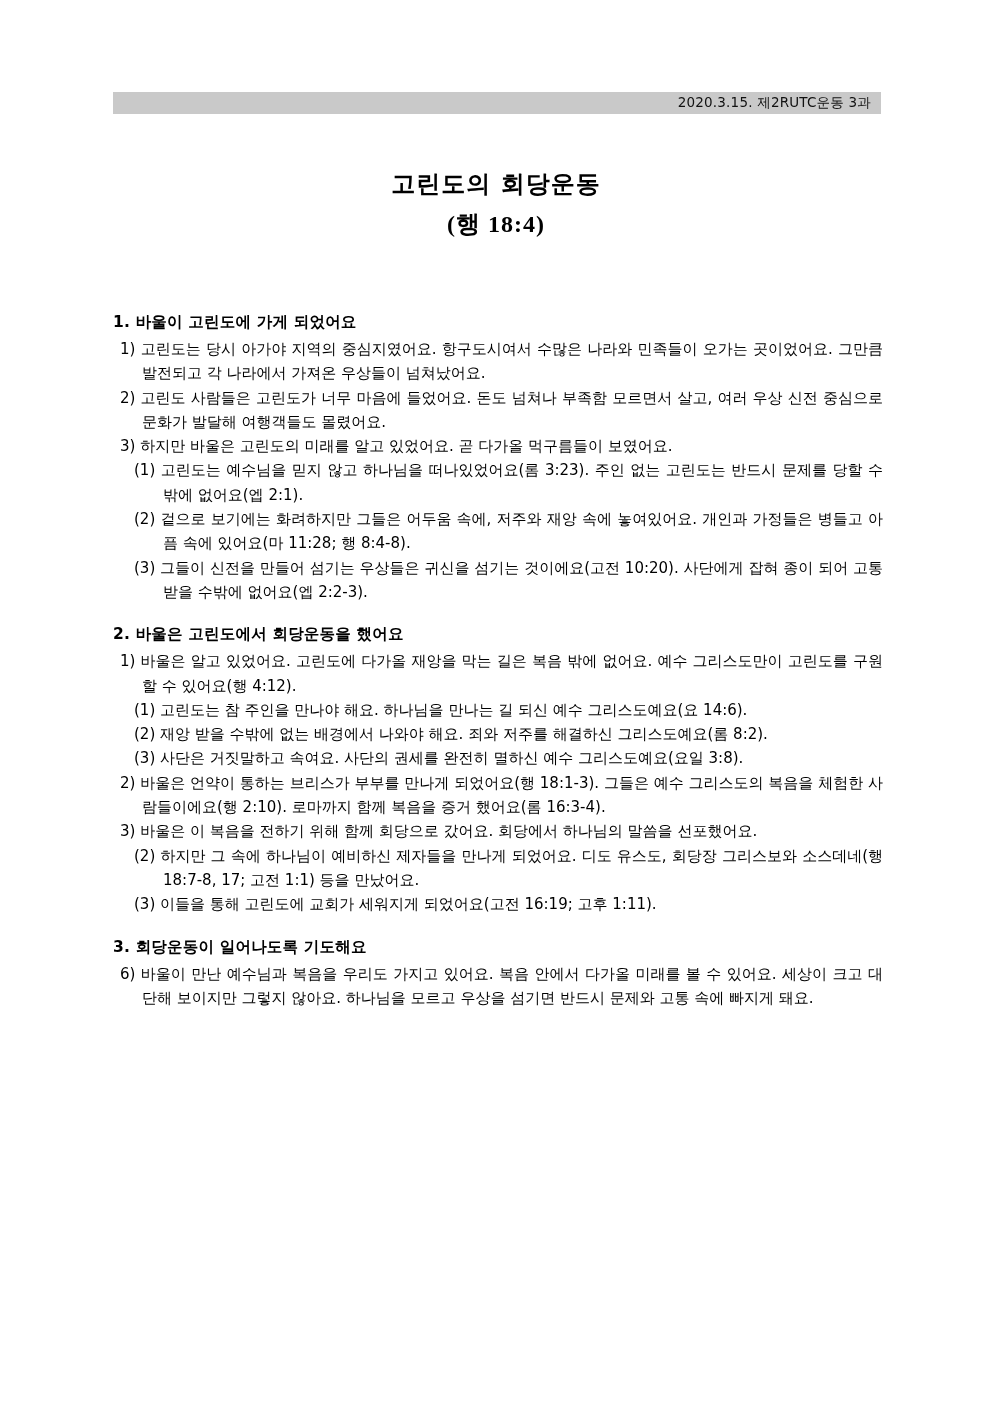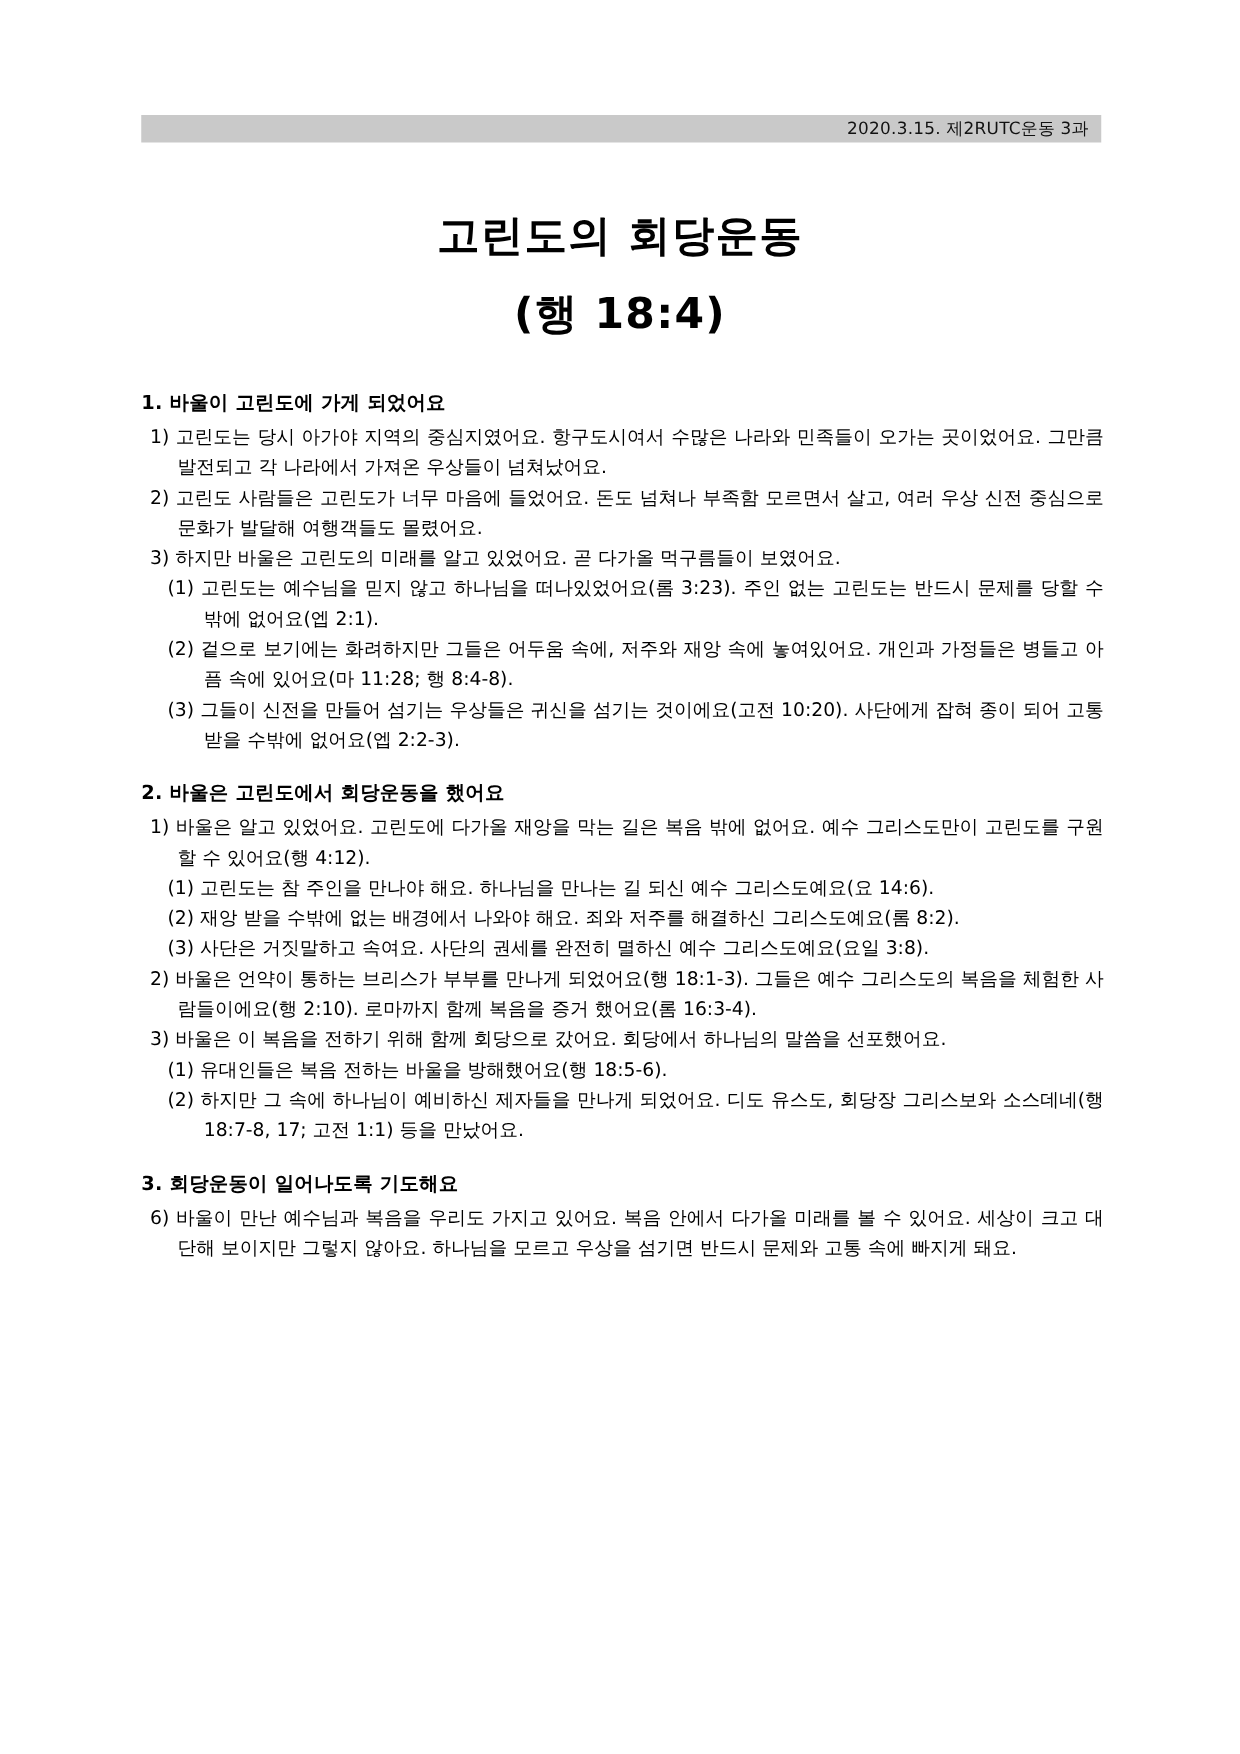--- a/index.html
+++ b/index.html
@@ -42,27 +42,28 @@
   }
   
   .title-block {
     position: absolute;
     top: 172px;
     left: 0;
     width: 992px;
     text-align: center;
   }
   .title-line {
-    font-size: 34px;
+    font-size: 24px;
     font-weight: bold;
     letter-spacing: 1px;
     line-height: 1.0;
   }
   .title-line.second {
-    margin-top: 28px;
+    margin-top: 16px;
+    font-family: Liberation Serif, serif;
   }
   
   .content {
     position: absolute;
     top: 312px;
     left: 113px;
     width: 770px;
   }
   .section {
     margin-bottom: 20px;
@@ -118,22 +119,22 @@
     </div>
 
     <div class="section">
       <div class="section-heading">2. 바울은  고린도에서  회당운동을  했어요</div>
       <div class="lvl1">1) 바울은  알고  있었어요. 고린도에  다가올  재앙을  막는  길은  복음  밖에  없어요. 예수  그리스도만이  고린도를  구원할  수  있어요(행  4:12).</div>
       <div class="lvl2">(1) 고린도는  참  주인을  만나야  해요. 하나님을  만나는  길  되신  예수  그리스도예요(요  14:6).</div>
       <div class="lvl2">(2) 재앙  받을  수밖에  없는  배경에서  나와야  해요. 죄와  저주를  해결하신  그리스도예요(롬  8:2).</div>
       <div class="lvl2">(3) 사단은  거짓말하고  속여요. 사단의  권세를  완전히  멸하신  예수  그리스도예요(요일  3:8).</div>
       <div class="lvl1">2) 바울은  언약이  통하는  브리스가  부부를  만나게  되었어요(행  18:1-3). 그들은  예수  그리스도의  복음을  체험한  사람들이에요(행  2:10). 로마까지  함께  복음을  증거  했어요(롬  16:3-4).</div>
       <div class="lvl1">3) 바울은  이  복음을  전하기  위해  함께  회당으로  갔어요. 회당에서  하나님의  말씀을  선포했어요.</div>
-      <div class="lvl2">(1) 유대인들은  복음  전하는  바울을  방해했어요(행  18:5-6).</div>
       <div class="lvl2">(2) 하지만  그  속에  하나님이  예비하신  제자들을  만나게  되었어요. 디도  유스도, 회당장  그리스보와  소스데네(행  18:7-8, 17; 고전  1:1)  등을  만났어요.</div>
+      <div class="lvl2">(3) 이들을  통해  고린도에  교회가  세워지게  되었어요(고전  16:19; 고후  1:11).</div>
     </div>
 
     <div class="section">
       <div class="section-heading">3. 회당운동이  일어나도록  기도해요</div>
       <div class="lvl1">6) 바울이  만난  예수님과  복음을  우리도  가지고  있어요. 복음  안에서  다가올  미래를  볼  수  있어요. 세상이  크고  대단해  보이지만  그렇지  않아요. 하나님을  모르고  우상을  섬기면  반드시  문제와  고통  속에  빠지게  돼요.</div>
     </div>
 
   </div>
 </div>
 

